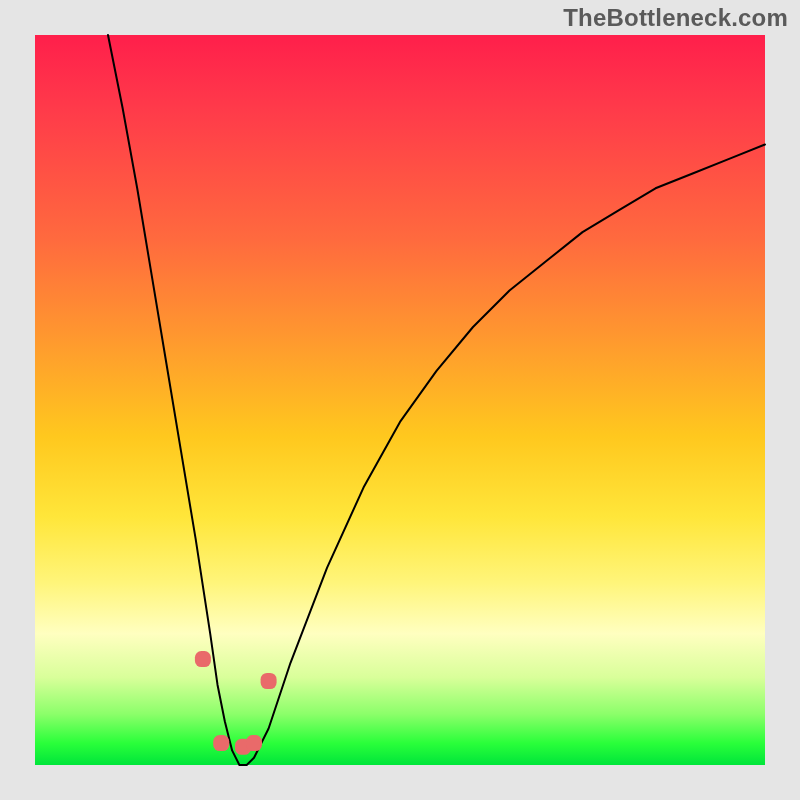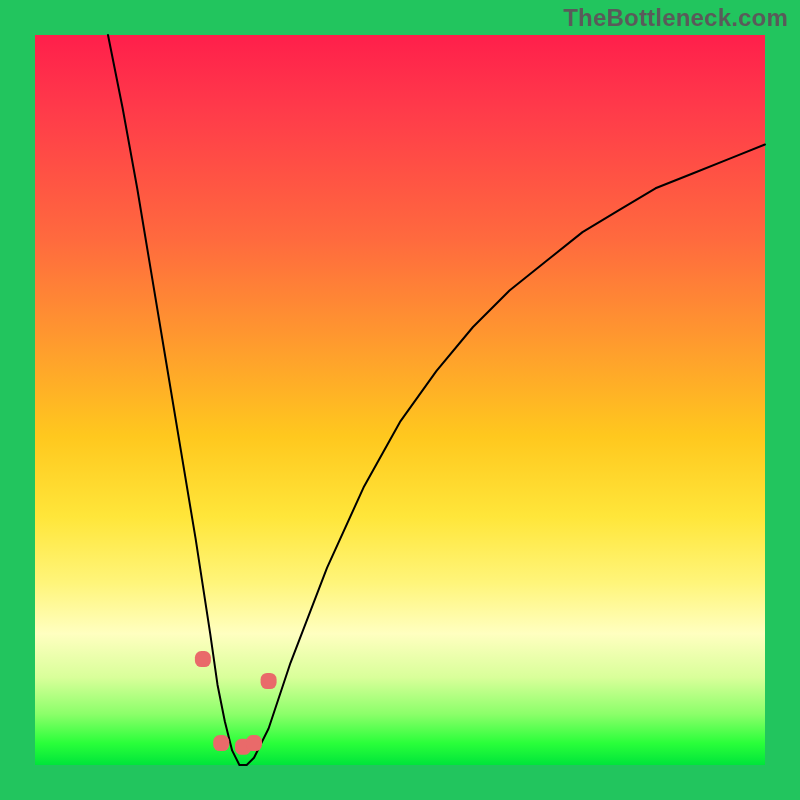--- a/index.html
+++ b/index.html
@@ -9,21 +9,21 @@
     height: 800px;
     background: #000;
     overflow: hidden;
   }
   .frame {
     position: absolute;
     left: 0;
     top: 0;
     width: 800px;
     height: 800px;
-    background: #22c55e;
+    background: #e5e5e5;
   }
   .plot {
     position: absolute;
     left: 35px;
     top: 35px;
     width: 730px;
     height: 730px;
     
     background: linear-gradient(
       to bottom,

